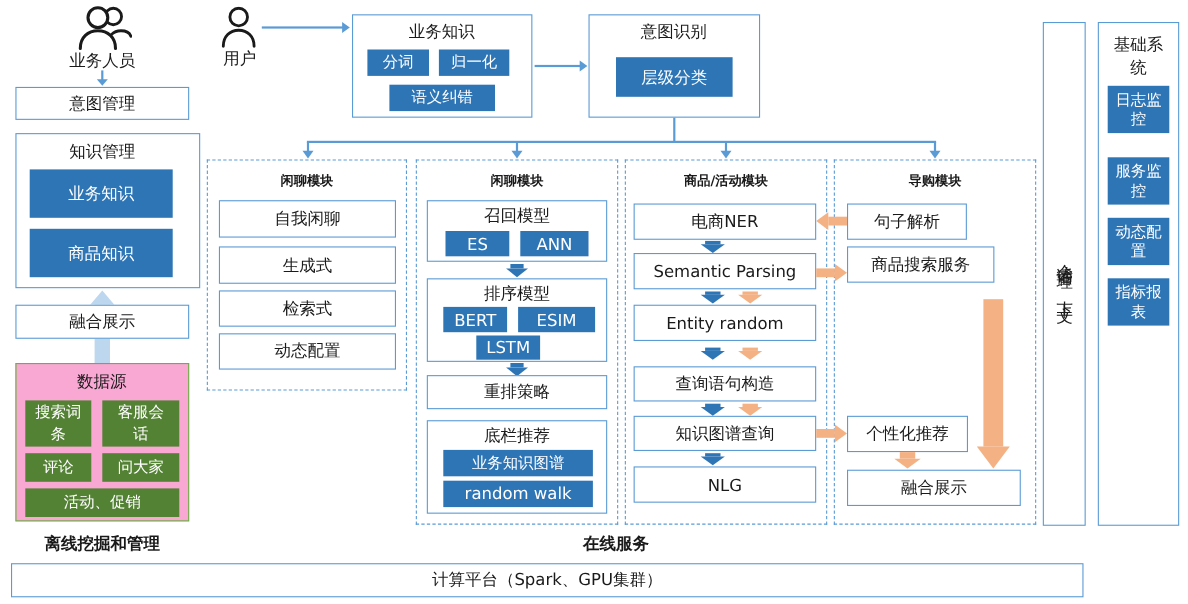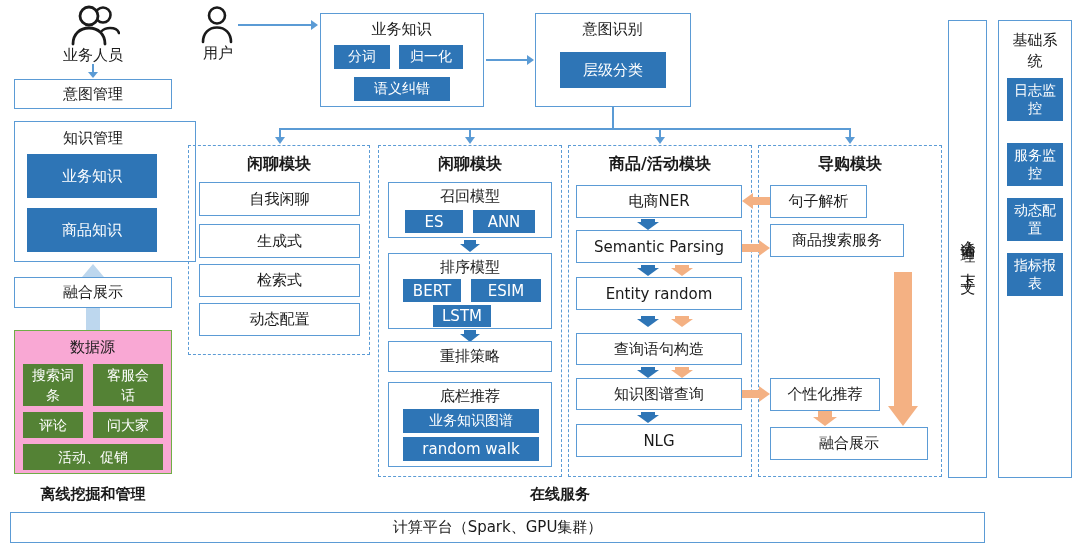--- a/index.html
+++ b/index.html
@@ -8,21 +8,21 @@
   .abs{position:absolute;box-sizing:border-box;}
   .flex{display:flex;align-items:center;justify-content:center;text-align:center;}
   .box{background:#fff;border:1px solid #5b9bd5;}
   .bbox{background:#fff;border:1.5px solid #5b9bd5;}
   .dash{border:1px dashed #5b9bd5;background:transparent;}
   .chip{background:#2e75b6;color:#fff;}
   .gchip{background:#548235;color:#fff;line-height:20px;}
   .gbox{background:#f9a8d4;border:1.5px solid #70ad47;}
   .hline,.vline{background:#5b9bd5;}
   .tri{width:0;height:0;}
-  .f14{font-size:14px;} .f15{font-size:15px;} .f16{font-size:16px;}
+  .f14{font-size:14px;} .f15{font-size:15px;} .f16{font-size:12px;}
   .bold{font-weight:bold;}
   .vtext{writing-mode:vertical-rl;text-orientation:upright;letter-spacing:3px;}
 </style>
 </head>
 <body>
 
 <div id="stage">
 
   <svg class="abs" style="left:70px;top:4px" width="50" height="42" viewBox="0 0 50 42">
     <circle cx="33" cy="11" r="7.5" fill="none" stroke="#1a1a1a" stroke-width="2.6"></circle>
@@ -30,21 +30,21 @@
     <circle cx="19" cy="12" r="9" fill="#fff" stroke="#1a1a1a" stroke-width="2.8"></circle>
     <path d="M3 40 c0-10 7-16 16-16 c9 0 16 6 16 16" fill="#fff" stroke="#1a1a1a" stroke-width="2.8" stroke-linecap="round"></path>
   </svg>
   <div class="abs flex f15" style="left:14px;top:45px;width:158px;height:20px">业务人员</div>
 
   <div class="abs vline" style="left:92px;top:64px;width:2px;height:9px"></div>
   <div class="abs tri" style="left:88px;top:72px;border-left:5px solid transparent;border-right:5px solid transparent;border-top:6px solid #5b9bd5"></div>
 
   <div class="abs bbox flex f15" style="left:14px;top:79px;width:158px;height:30px">意图管理</div>
 
-  <div class="abs bbox" style="left:14px;top:121px;width:182px;height:141px">
+  <div class="abs bbox" style="left:14px;top:121px;width:168px;height:141px">
     <div class="abs flex f15" style="left:0;top:5px;width:156px;height:22px">知识管理</div>
     <div class="abs chip flex f15" style="left:12px;top:32px;width:130px;height:44px">业务知识</div>
     <div class="abs chip flex f15" style="left:12px;top:86px;width:130px;height:44px">商品知识</div>
   </div>
 
   <div class="abs tri" style="left:82px;top:264px;border-left:11px solid transparent;border-right:11px solid transparent;border-bottom:13px solid #bdd7ee;z-index:1"></div>
   <div class="abs" style="left:86px;top:276px;width:14px;height:54px;background:#bdd7ee;z-index:1"></div>
 
   <div class="abs bbox flex f15" style="left:14px;top:277px;width:158px;height:31px;z-index:2">融合展示</div>
 
@@ -154,21 +154,21 @@
   <div class="abs tri" style="left:637px;top:370px;border-left:11px solid transparent;border-right:11px solid transparent;border-top:8px solid #2e75b6"></div>
   <div class="abs" style="left:675px;top:367px;width:14px;height:3px;background:#f4b183"></div>
   <div class="abs tri" style="left:671px;top:370px;border-left:11px solid transparent;border-right:11px solid transparent;border-top:8px solid #f4b183"></div>
 
   <div class="abs" style="left:641px;top:412px;width:14px;height:3px;background:#2e75b6"></div>
   <div class="abs tri" style="left:637px;top:415px;border-left:11px solid transparent;border-right:11px solid transparent;border-top:8px solid #2e75b6"></div>
 
   <div class="abs dash" style="left:758px;top:145px;width:184px;height:332px">
     <div class="abs flex f16 bold" style="left:0;top:6px;width:182px;height:24px">导购模块</div>
   </div>
-  <div class="abs box flex f15" style="left:770px;top:185px;width:97px;height:33px">句子解析</div>
+  <div class="abs box flex f15" style="left:770px;top:185px;width:109px;height:33px">句子解析</div>
   <div class="abs box flex f15" style="left:770px;top:224px;width:134px;height:33px">商品搜索服务</div>
   <div class="abs box flex f15" style="left:770px;top:378px;width:110px;height:33px">个性化推荐</div>
   <div class="abs box flex f15" style="left:770px;top:427px;width:158px;height:33px">融合展示</div>
 
   <div class="abs" style="left:894px;top:272px;width:18px;height:134px;background:#f4b183"></div>
   <div class="abs tri" style="left:888px;top:406px;border-left:15px solid transparent;border-right:15px solid transparent;border-top:20px solid #f4b183"></div>
 
   <div class="abs" style="left:818px;top:411px;width:14px;height:6px;background:#f4b183"></div>
   <div class="abs tri" style="left:813px;top:417px;border-left:12px solid transparent;border-right:12px solid transparent;border-top:9px solid #f4b183"></div>
 

